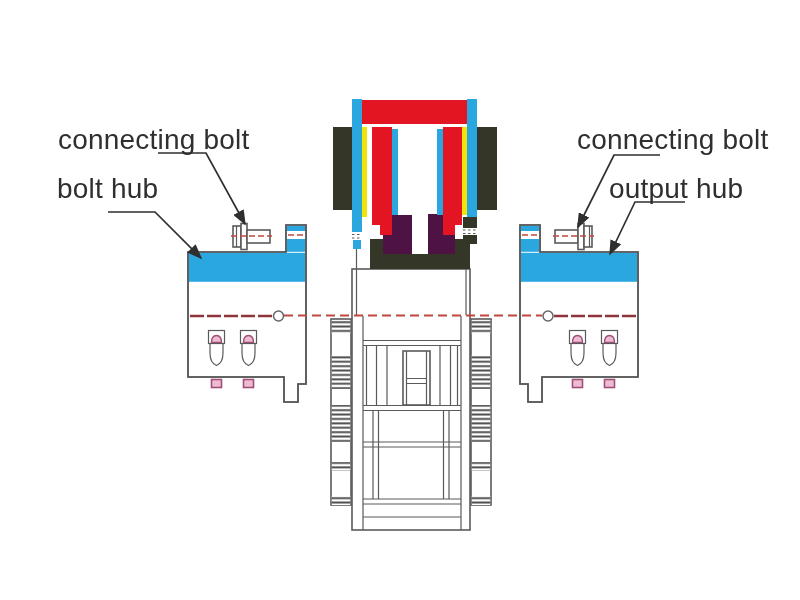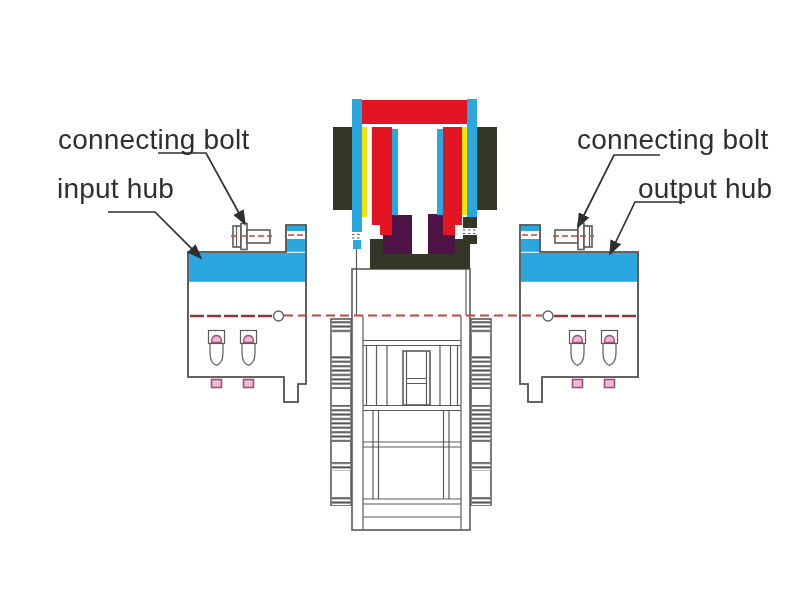--- a/index.html
+++ b/index.html
@@ -175,17 +175,17 @@
 
     <g>
       <polyline points="158,141 206,141 245,212" class="s-leader" marker-end="url(#arw)"></polyline>
       <polyline points="108,200 155,200 201,246" class="s-leader" marker-end="url(#arw)"></polyline>
       <polyline points="660,143 614,143 578,215" class="s-leader" marker-end="url(#arw)"></polyline>
       <polyline points="685,190 635,190 610,242" class="s-leader" marker-end="url(#arw)"></polyline>
     </g>
   </svg>
 
   <div class="lbl" style="left:58px;top:112px;">connecting bolt</div>
-  <div class="lbl" style="left:57px;top:161px;">input hub</div>
+  <div class="lbl" style="left:57px;top:161px;">bolt hub</div>
   <div class="lbl" style="left:577px;top:112px;">connecting bolt</div>
-  <div class="lbl" style="left:638px;top:161px;">output hub</div>
+  <div class="lbl" style="left:609px;top:161px;">output hub</div>
 
 </div>
 
 </body></html>

